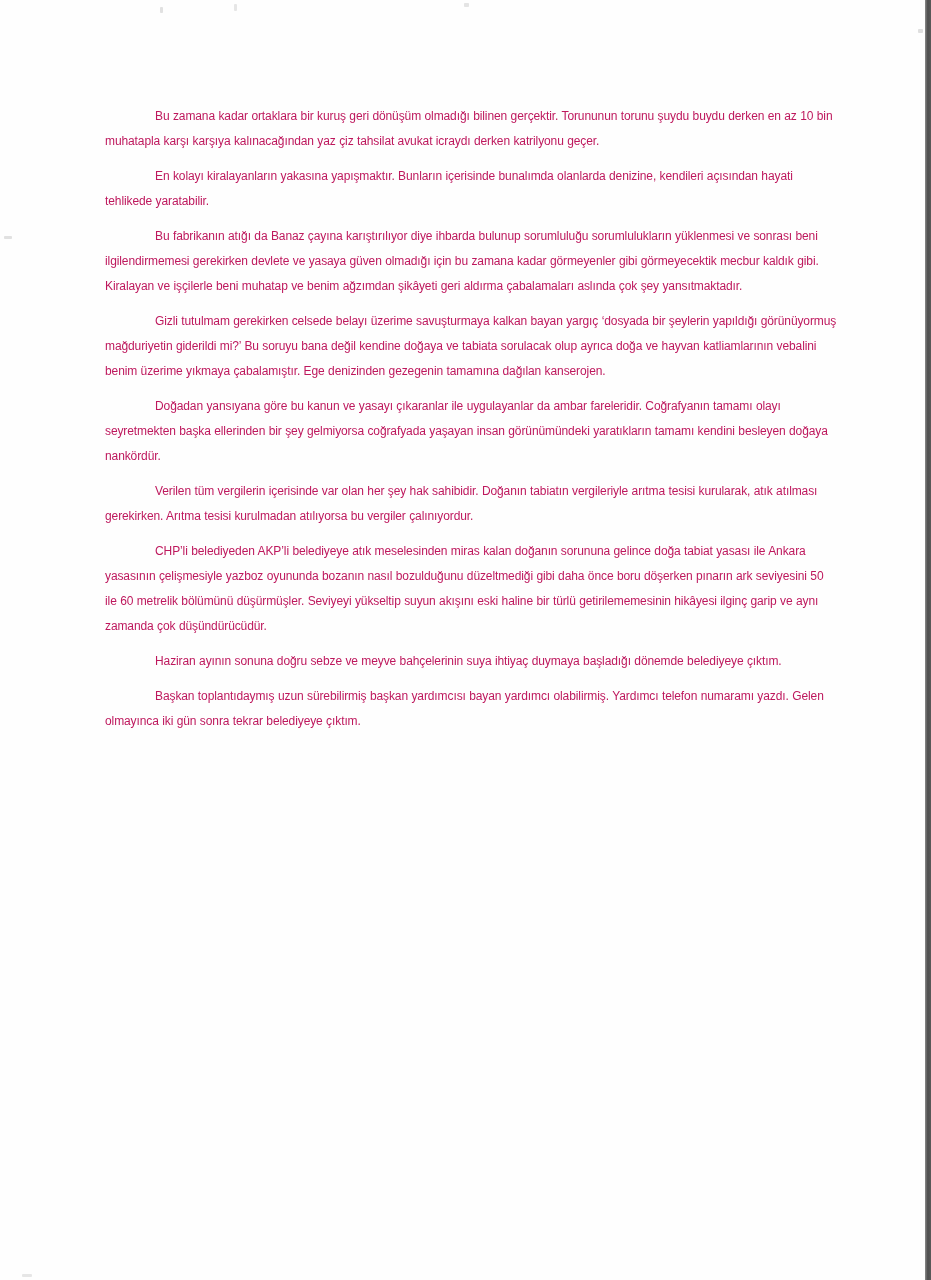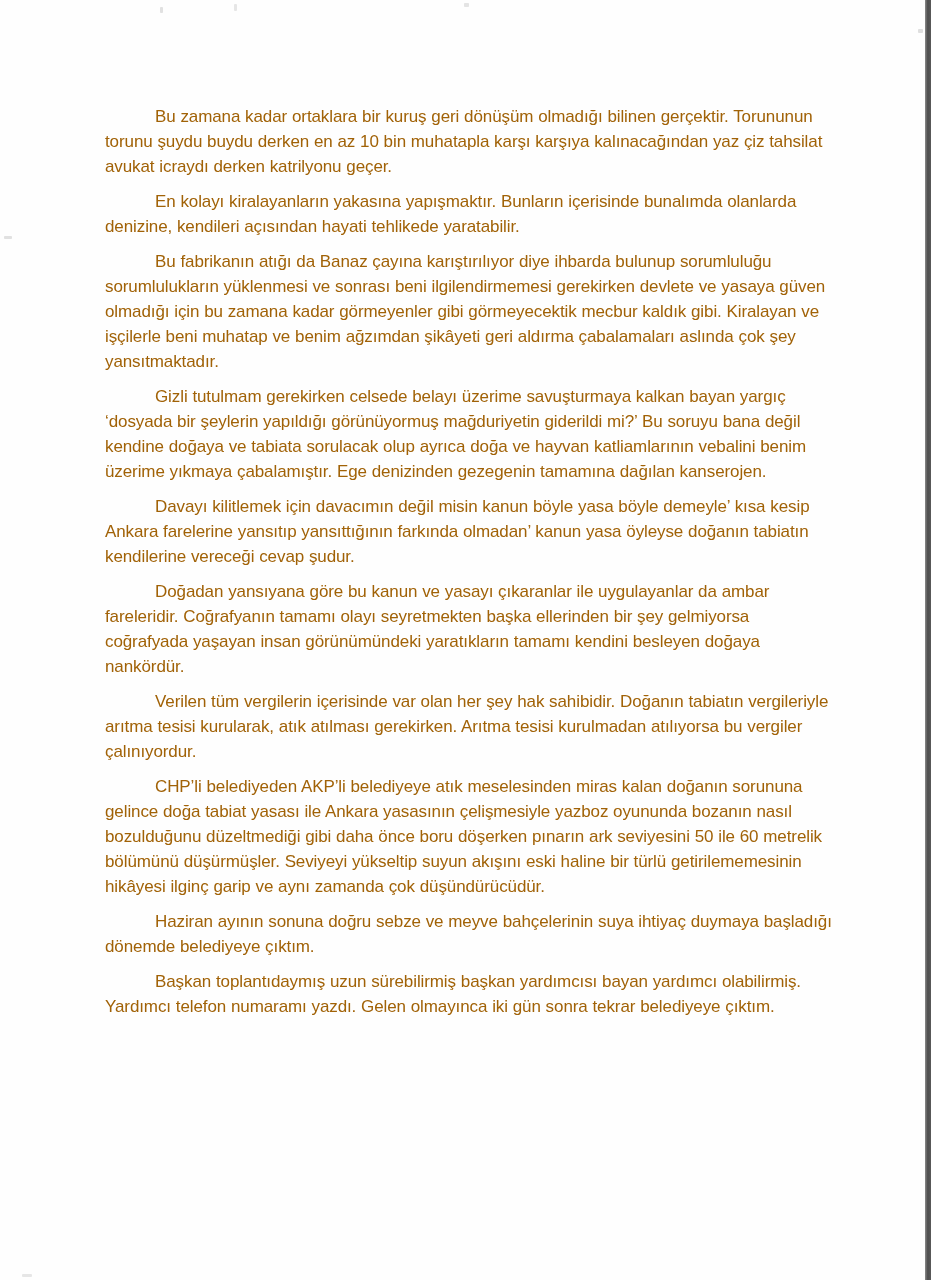--- a/index.html
+++ b/index.html
@@ -23,23 +23,23 @@
     background: #fefefe;
   }
   .text-column {
     position: absolute;
     top: 104px;
     left: 105px;
     width: 732px;
   }
   .text-column p {
     margin: 0 0 10px 0;
-    font-size: 17px;
+    font-size: 12px;
     line-height: 25px;
-    color: #a16207;
+    color: #be185d;
     text-indent: 50px;
     letter-spacing: -0.1px;
     word-spacing: 0.2px;
     text-align: left;
   }
   
   .scan-edge-right {
     position: absolute;
     top: 0;
     right: 0;
@@ -63,21 +63,20 @@
 </head>
 <body>
 
 <div class="page">
 
   <div class="text-column">
     <p>Bu zamana kadar ortaklara bir kuruş geri dönüşüm olmadığı bilinen gerçektir. Torununun torunu şuydu buydu derken en az 10 bin muhatapla karşı karşıya kalınacağından yaz çiz tahsilat avukat icraydı derken katrilyonu geçer.</p>
     <p>En kolayı kiralayanların yakasına yapışmaktır.  Bunların içerisinde bunalımda olanlarda denizine, kendileri açısından hayati tehlikede yaratabilir.</p>
     <p>Bu fabrikanın atığı da Banaz çayına karıştırılıyor diye ihbarda bulunup sorumluluğu sorumlulukların yüklenmesi ve sonrası beni ilgilendirmemesi gerekirken devlete ve yasaya güven olmadığı için bu zamana kadar görmeyenler gibi görmeyecektik mecbur kaldık gibi. Kiralayan ve işçilerle beni muhatap ve benim ağzımdan şikâyeti geri aldırma çabalamaları aslında çok şey yansıtmaktadır.</p>
     <p>Gizli tutulmam gerekirken celsede belayı üzerime savuşturmaya kalkan bayan yargıç ‘dosyada bir şeylerin yapıldığı görünüyormuş mağduriyetin giderildi mi?’ Bu soruyu bana değil kendine doğaya ve tabiata sorulacak olup ayrıca doğa ve hayvan katliamlarının vebalini benim üzerime yıkmaya çabalamıştır. Ege denizinden gezegenin tamamına dağılan kanserojen.</p>
-    <p>Davayı kilitlemek için davacımın değil misin kanun böyle yasa böyle demeyle’ kısa kesip Ankara farelerine yansıtıp yansıttığının farkında olmadan’ kanun yasa öyleyse doğanın tabiatın kendilerine vereceği cevap şudur.</p>
     <p>Doğadan yansıyana göre bu kanun ve yasayı çıkaranlar ile uygulayanlar da ambar fareleridir. Coğrafyanın tamamı olayı seyretmekten başka ellerinden bir şey gelmiyorsa coğrafyada yaşayan insan görünümündeki yaratıkların tamamı kendini besleyen doğaya nankördür.</p>
     <p>Verilen tüm vergilerin içerisinde var olan her şey hak sahibidir. Doğanın tabiatın vergileriyle arıtma tesisi kurularak, atık atılması gerekirken. Arıtma tesisi kurulmadan atılıyorsa bu vergiler çalınıyordur.</p>
     <p>CHP’li belediyeden AKP’li belediyeye atık meselesinden miras kalan doğanın sorununa gelince doğa tabiat yasası ile Ankara yasasının çelişmesiyle yazboz oyununda bozanın nasıl bozulduğunu düzeltmediği gibi daha önce boru döşerken pınarın ark seviyesini 50 ile 60 metrelik bölümünü düşürmüşler. Seviyeyi yükseltip suyun akışını eski haline bir türlü getirilememesinin hikâyesi ilginç garip ve aynı zamanda çok düşündürücüdür.</p>
     <p>Haziran ayının sonuna doğru sebze ve meyve bahçelerinin suya ihtiyaç duymaya başladığı dönemde belediyeye çıktım.</p>
     <p>Başkan toplantıdaymış uzun sürebilirmiş başkan yardımcısı bayan yardımcı olabilirmiş. Yardımcı telefon numaramı yazdı. Gelen olmayınca iki gün sonra tekrar belediyeye çıktım.</p>
   </div>
 
   <div class="scan-edge-right"></div>
 
   <div class="speck speck-a"></div>

